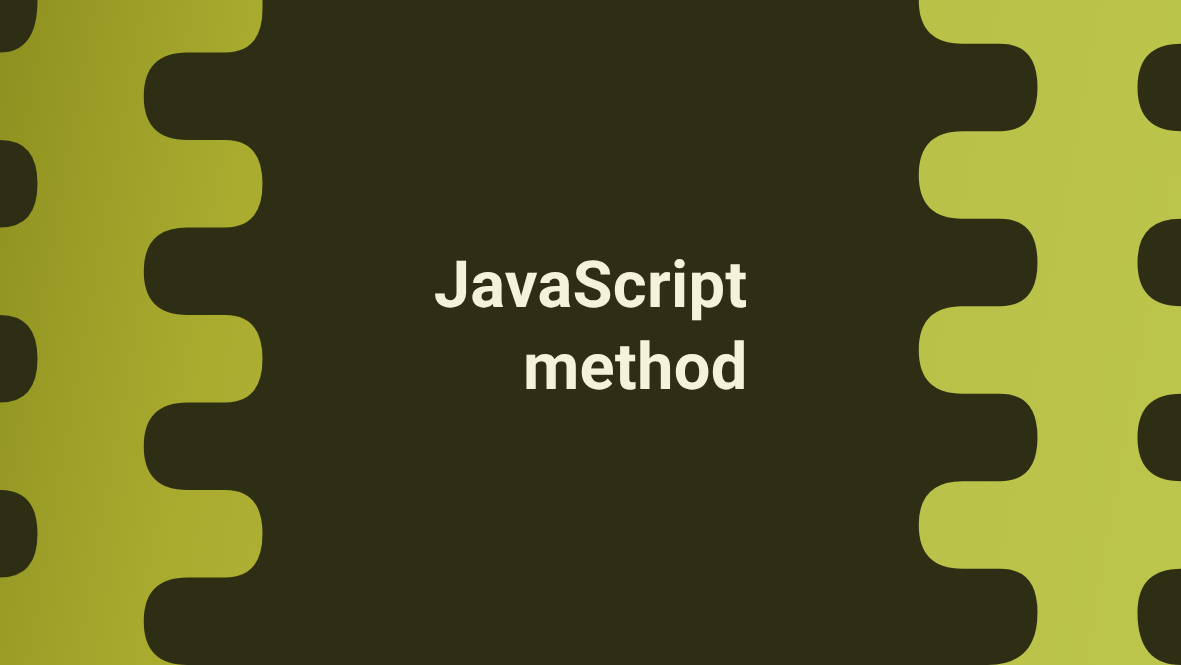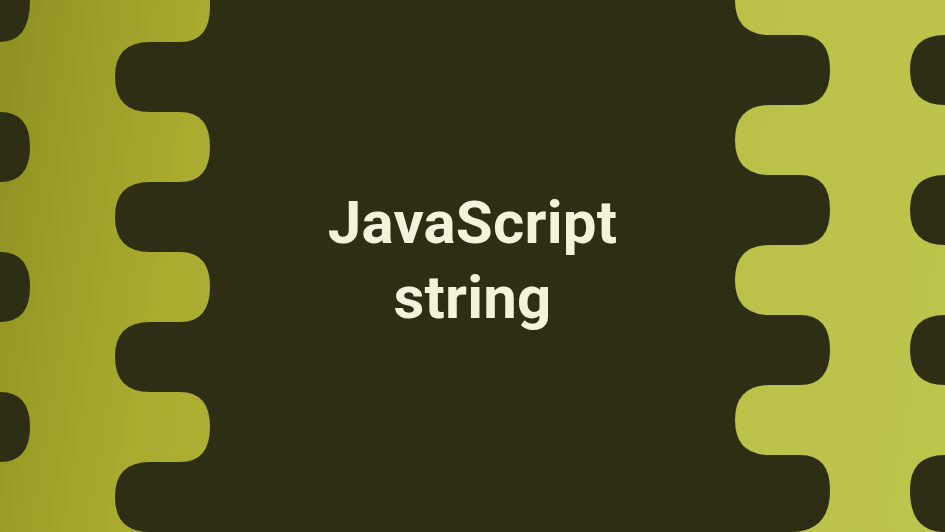--- a/index.html
+++ b/index.html
@@ -25,23 +25,23 @@
       left: 0;
       width: 945px;
       height: 532px;
       pointer-events: none;
     }
     .title {
       position: absolute;
       top: 50%;
       left: 50%;
       transform: translate(-50%, -54%);
-      text-align: center;
+      text-align: right;
       color: #f4f2db;
-      font-size: 60px;
+      font-size: 52px;
       font-weight: 700;
       line-height: 1.25;
       letter-spacing: 0.2px;
     }
     .watermark {
       position: absolute;
       bottom: 26px;
       right: 140px;
       color: #2e2e14;
       font-size: 26px;
@@ -137,17 +137,17 @@
       Z
       M 0 392
       Q 30 392 30 427
       Q 30 462 0 462
       Z
     "></path>
   </svg>
 
   <div class="title">
     <div>JavaScript</div>
-    <div>string</div>
+    <div>method</div>
   </div>
 
   <div class="watermark">codevscolor.com</div>
 </div>
 
 </body></html>

